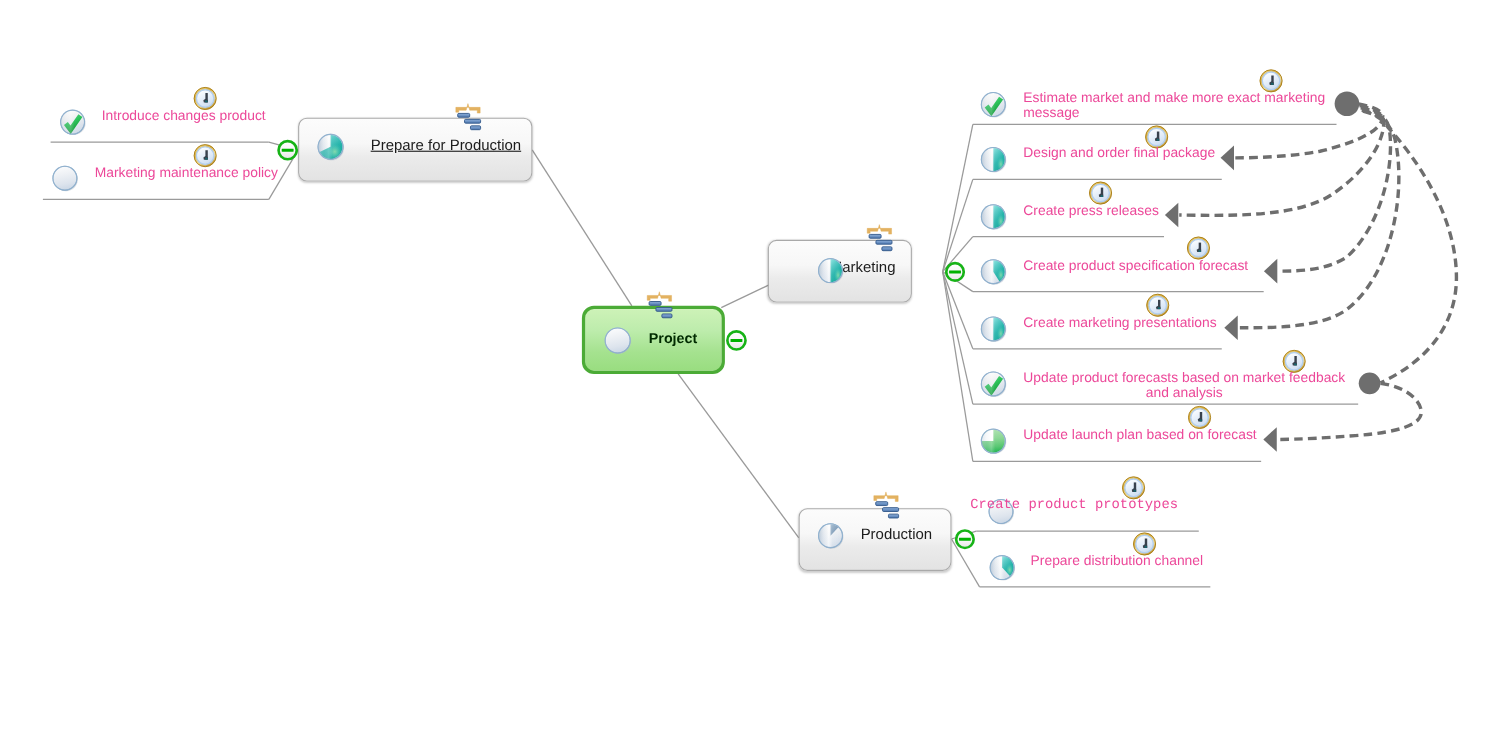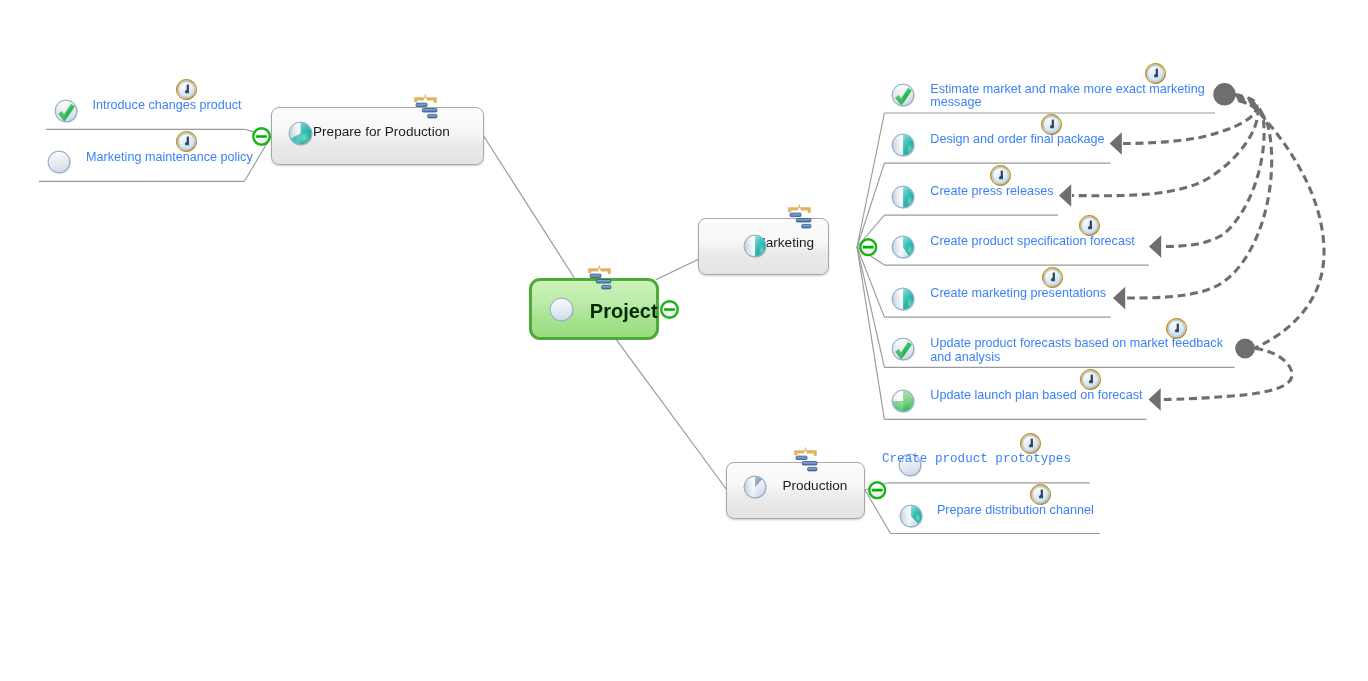--- a/index.html
+++ b/index.html
@@ -16,25 +16,25 @@
     background:linear-gradient(to bottom,#fcfcfc 0%,#f7f7f7 40%,#ebebeb 62%,#e3e3e3 100%);
     box-shadow:0 1px 2px rgba(0,0,0,.20);
   }
   .node.root{
     border:3px solid #4bab36;
     border-radius:11px;
     background:linear-gradient(to bottom,#cdf2b7 0%,#bdecac 35%,#a5e28f 70%,#99dd80 100%);
   }
   .node .label{position:absolute;white-space:nowrap;}
   .node.branch .label{color:#1c1c1c;font-size:13.6px;line-height:1;}
-  .node.root .label{color:#002b00;font-size:20px;font-weight:bold;line-height:1;}
+  .node.root .label{color:#002b00;font-size:13px;font-weight:bold;line-height:1;}
 
   
   #nodes,#leaves{position:absolute;left:0;top:0;width:1368px;height:681px;}
-  .ltext{position:absolute;color:#3b82f6;font-size:12.6px;line-height:13.6px;white-space:pre-line;}
+  .ltext{position:absolute;color:#ec4899;font-size:12.6px;line-height:13.6px;white-space:pre-line;}
   .ico{position:absolute;}
   .ico svg{overflow:visible;display:block;}
 </style>
 </head>
 <body>
 
 <div id="stage">
 
   <svg class="layer" id="defslayer">
     <defs>
@@ -138,21 +138,21 @@
       <path d="M 887.5 482.8 L 1089.8 482.8" stroke="#9a9a9a" stroke-width="1.15" fill="none"></path>
       <path d="M 887.5 482.8 L 865 490" stroke="#9a9a9a" stroke-width="1.15" fill="none"></path>
       <path d="M 890.5 533.5 L 1100.3 533.5" stroke="#9a9a9a" stroke-width="1.15" fill="none"></path>
       <path d="M 890.5 533.5 L 865 490" stroke="#9a9a9a" stroke-width="1.15" fill="none"></path>
     </svg>
   <div id="nodes">
       <div class="node root" style="left: 529px; top: 278px; width: 130px; height: 62px;">
         <div class="label" style="left: 57.8px; top: 19.6px;">Project</div>
       </div>
       <div class="node branch" style="left: 271px; top: 107px; width: 213px; height: 58px;">
-        <div class="label" style="left: 41px; top: 17.2px;">Prepare for Production</div>
+        <div class="label" style="left: 65px; top: 17.2px; text-decoration: underline;">Prepare for Production</div>
       </div>
       <div class="node branch" style="left: 698px; top: 217.5px; width: 131px; height: 57px;">
         <div class="label" style="left: 55.4px; top: 17.5px;">Marketing</div>
       </div>
       <div class="node branch" style="left: 726px; top: 461.5px; width: 139px; height: 57px;">
         <div class="label" style="left: 55.4px; top: 16.5px;">Production</div>
       </div>
     </div>
   <svg class="layer" id="deps">
       <circle cx="1224.5" cy="94.3" r="11.2" fill="#6e6e6e"></circle>
@@ -396,21 +396,21 @@
             L 12.915 13.965
             L 10.71 13.965 Z" fill="#39414d"></path>
    <path d="M 10.815 10.8675
             L 12.915 11.8125
             L 12.915 14.175
             L 9.344999999999999 14.175
             L 8.8725 12.1275 Z" fill="#39414d"></path>
    <path d="M 10.8675 12.0225 L 12.81 12.8625 L 12.81 14.0175 L 10.395 14.0175 Z" fill="#16666f"></path>
   </svg>
       </div>
-      <div class="ltext" style="left: 930.3px; top: 337px;">Update product forecasts based on market feedback
+      <div class="ltext" style="left: 930.3px; top: 337px; text-align: center;">Update product forecasts based on market feedback
 and analysis</div>
       <div class="ico" style="left: 891px; top: 388.5px; width: 24px; height: 24px;">
         <svg width="24" height="24" viewBox="0 0 24 24" xmlns="http://www.w3.org/2000/svg">
    <circle cx="13" cy="13" r="10.8" fill="#b7c2cc" opacity="0.5"></circle>
    <circle cx="12" cy="12" r="11.3" fill="url(#gIcoRim)"></circle>
    <circle cx="12" cy="12" r="10.5" fill="url(#gIcoFace)"></circle>
    <circle cx="12" cy="12" r="10.5" fill="url(#gWhiteBand)"></circle>
    <path d="M 12 1.5 A 10.5 10.5 0 1 1 11.99 1.5 Z" fill="url(#gGreenPie)"></path>
           <path d="M 12 12 L 1.50 12.00 A 10.5 10.5 0 0 1 12.00 1.50 Z" fill="#ffffff"></path>
    <circle cx="12" cy="12" r="10.5" fill="url(#gWhiteBand)" opacity="0.55"></circle>

